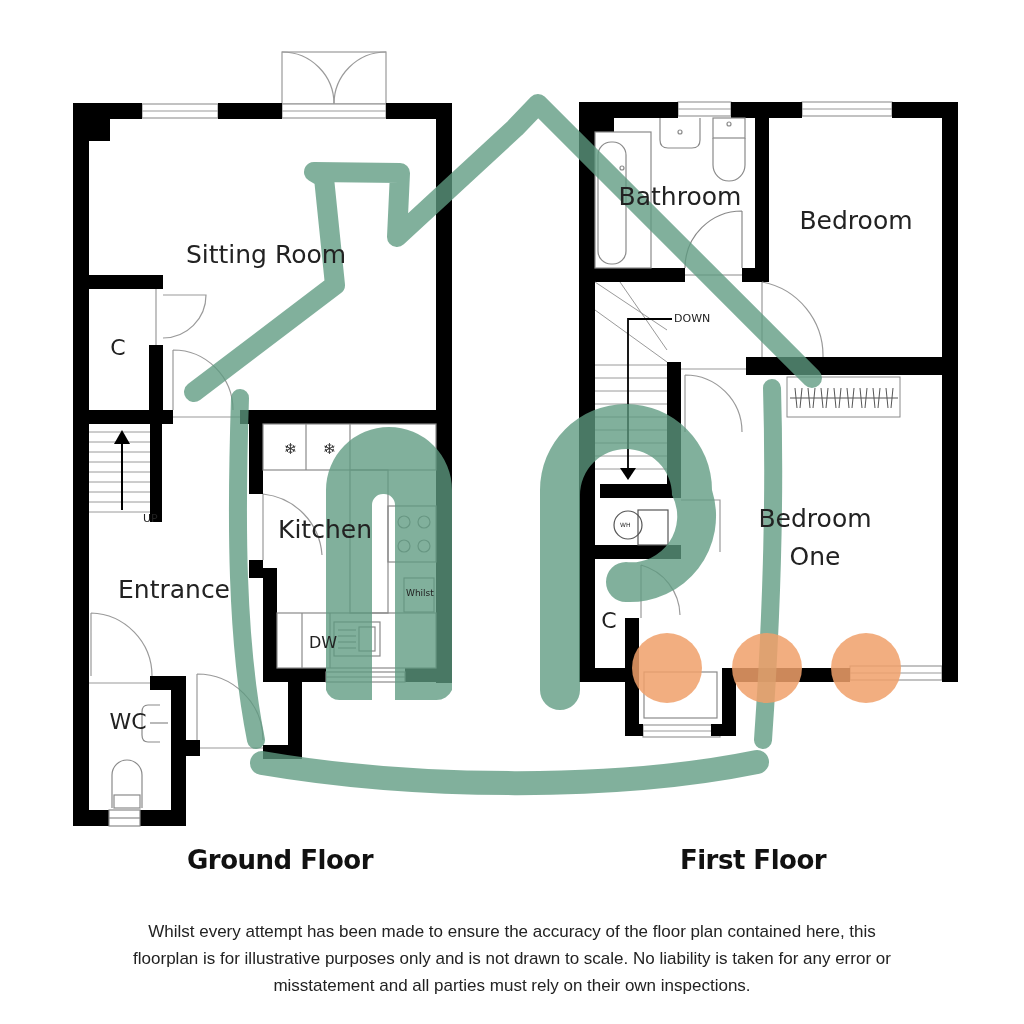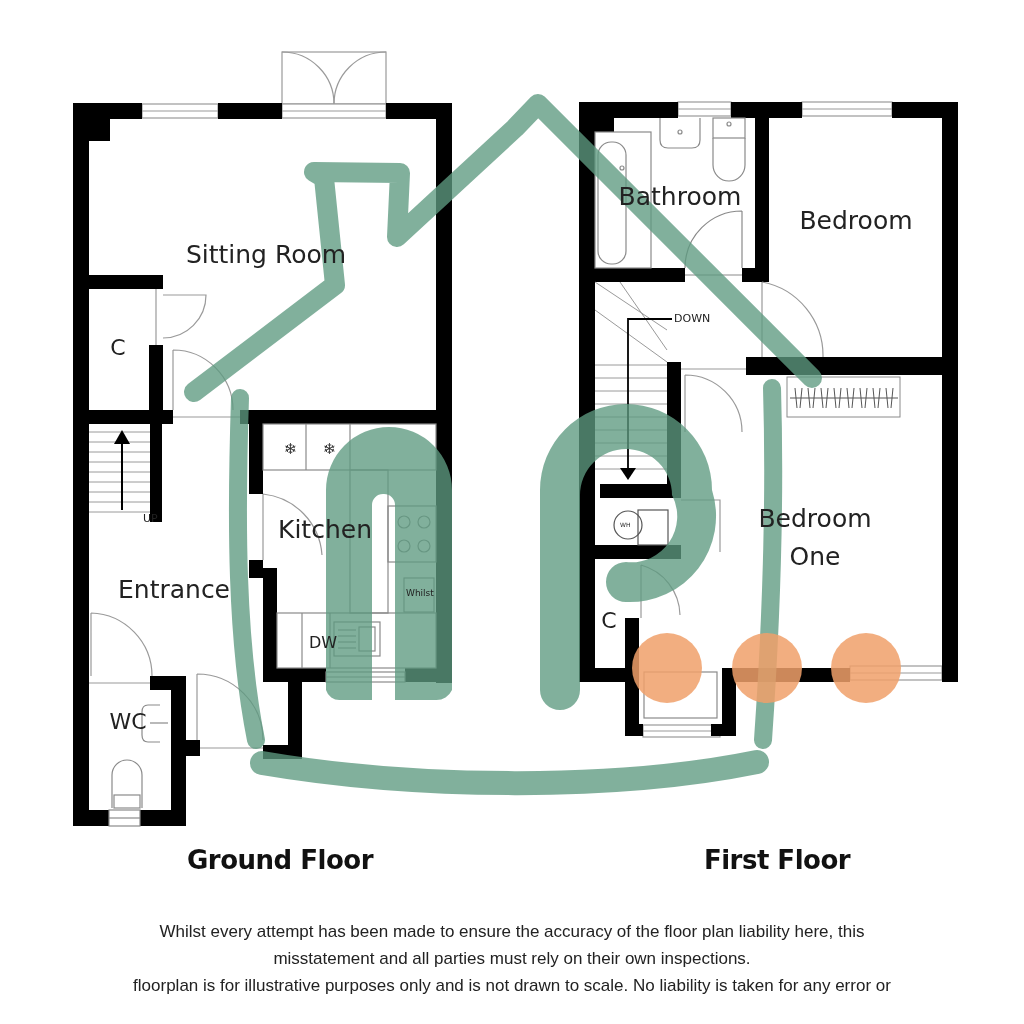--- a/index.html
+++ b/index.html
@@ -248,19 +248,19 @@
 </div>
 <div class="room-label" style="left:815px; top:500px;">
   <div>Bedroom</div>
   <div>One</div>
 </div>
 <div class="room-label small" style="left:609px; top:602px;">C</div>
 <div class="fixture-label" style="left:674px; top:312px; font-size:11px;">DOWN</div>
 <div class="fixture-label" style="left:620px; top:521px; font-size:6px;">WH</div>
 
 <div class="floor-title" style="left:252px;margin-left:28px;">Ground Floor</div>
-<div class="floor-title" style="left:777px;text-align:center;">First Floor</div>
+<div class="floor-title" style="left:753px;text-align:center;">First Floor</div>
 
 <div class="disclaimer">
-  <div>Whilst every attempt has been made to ensure the accuracy of the floor plan liability here, this</div>
+  <div>Whilst every attempt has been made to ensure the accuracy of the floor plan contained here, this</div>
+  <div>floorplan is for illustrative purposes only and is not drawn to scale. No liability is taken for any error or</div>
   <div>misstatement and all parties must rely on their own inspections.</div>
-  <div>floorplan is for illustrative purposes only and is not drawn to scale. No liability is taken for any error or</div>
 </div>
 
 </body></html>

